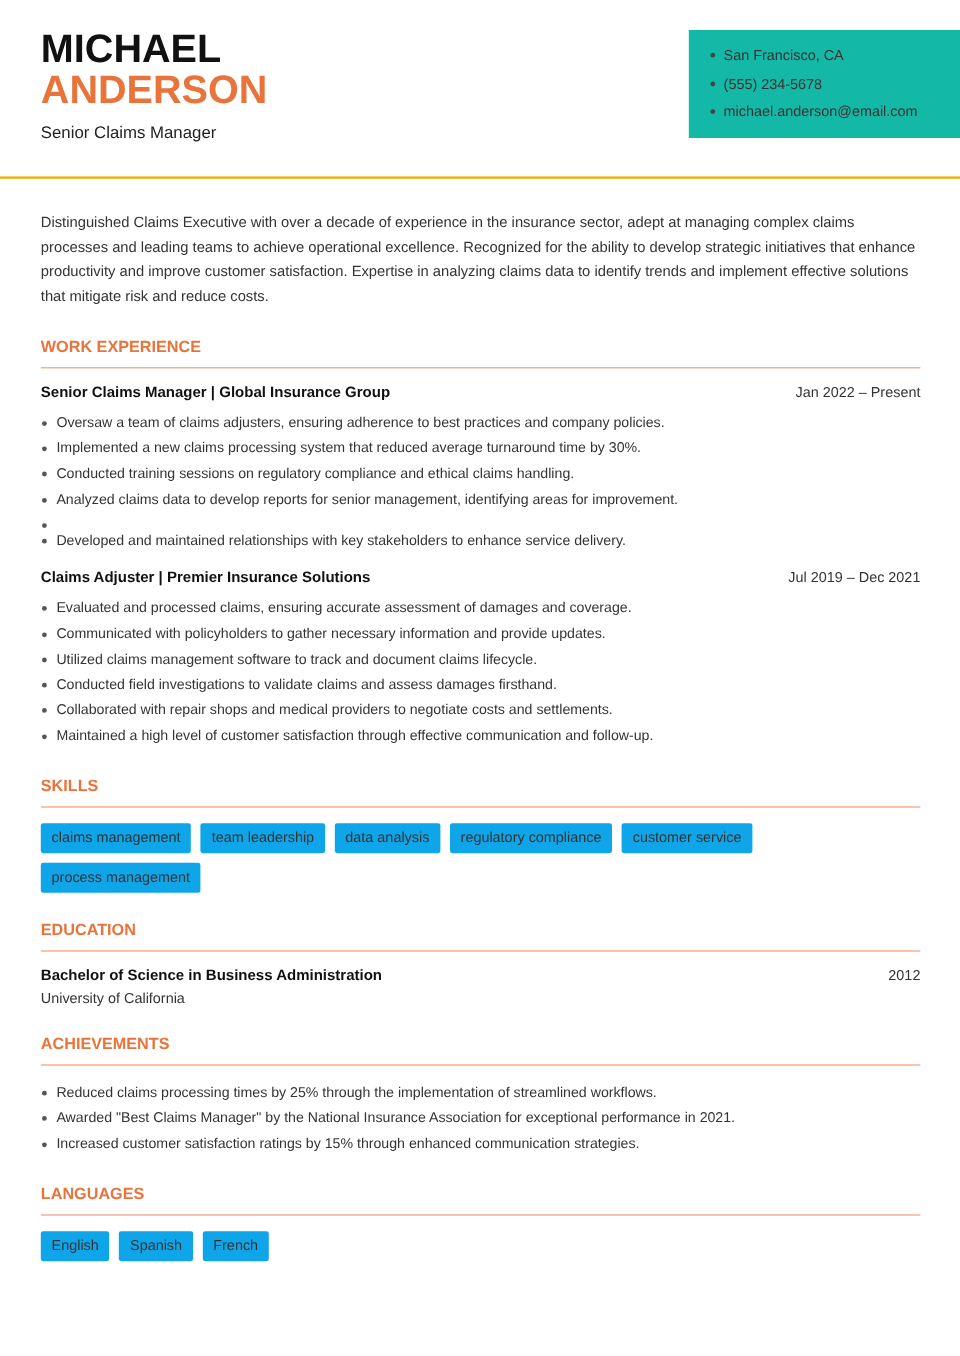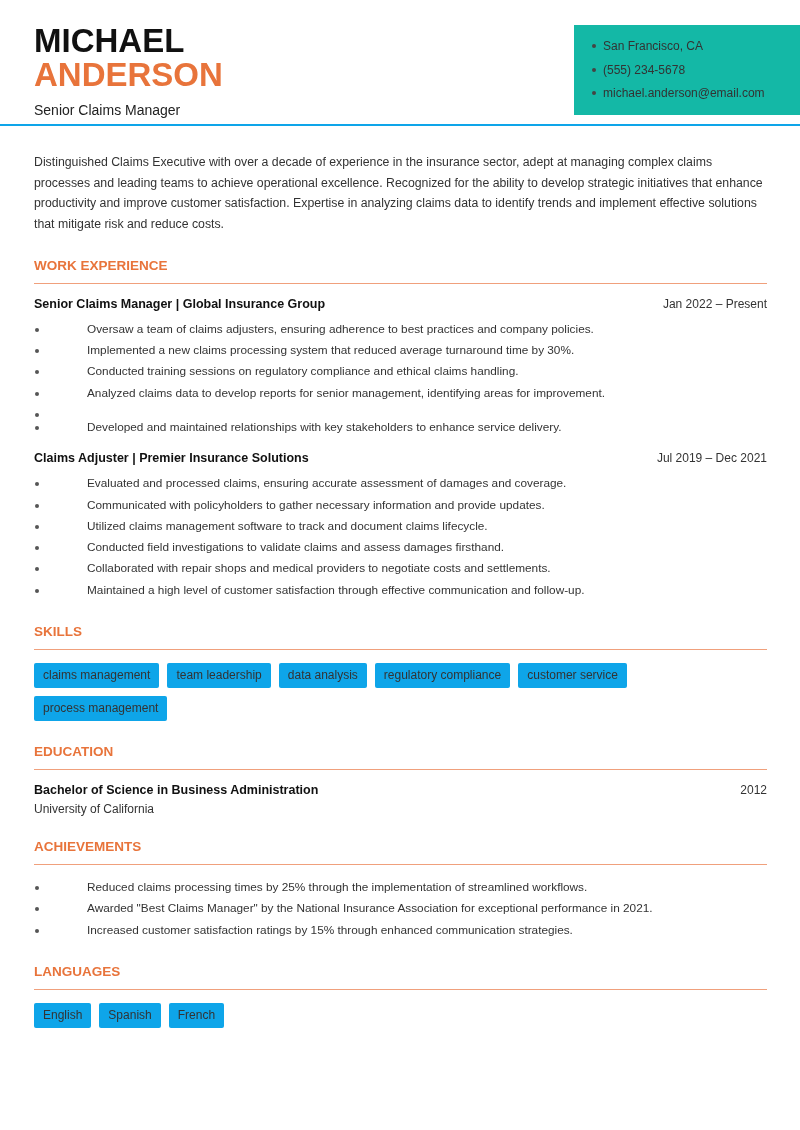--- a/index.html
+++ b/index.html
@@ -5,22 +5,22 @@
     * { box-sizing: border-box; margin: 0; padding: 0; }
     html, body { width: 800px; height: 1130px; background: #ffffff; }
     body {
       font-family: "Liberation Sans", "DejaVu Sans", sans-serif;
       color: #333333;
       position: relative;
       overflow: hidden;
     }
     .header {
       position: relative;
-      height: 126px;
-      border-bottom: 2px solid #0ea5e9;
+      height: 149px;
+      border-bottom: 2px solid #eab308;
     }
     .name-block { position: absolute; left: 34px; top: 24px; }
     .first-name {
       font-size: 33px; font-weight: 700; color: #111111;
       line-height: 34px; letter-spacing: 0px;
     }
     .last-name {
       font-size: 33px; font-weight: 700; color: #e8743b;
       line-height: 34px;
     }
@@ -59,21 +59,21 @@
     .job + .job { margin-top: 13px; }
     .job-header {
       display: flex; justify-content: space-between; align-items: baseline;
       margin-bottom: 8px;
     }
     .job-role { font-size: 12.5px; font-weight: 700; color: #111; }
     .job-date { font-size: 12px; color: #333; }
     ul.bullets { list-style: none; }
     ul.bullets li {
       font-size: 11.8px; color: #333; line-height: 21.3px;
-      display: flex; align-items: flex-start; gap: 40px;
+      display: flex; align-items: flex-start;
     }
     ul.bullets li .bullet { margin: 9px 8px 0 1px; background:#555; }
     .tags { display: flex; gap: 8px; margin-top: 13px; flex-wrap: wrap; }
     .tag {
       background: #0ea5e9; font-size: 12px; color: #333;
       padding: 6px 9px; line-height: 13px; border-radius: 2px;
     }
     .edu { margin-top: 13px; }
     .edu-header { display:flex; justify-content:space-between; align-items:baseline; }
     .edu-degree { font-size: 12.5px; font-weight: 700; color: #111; }

